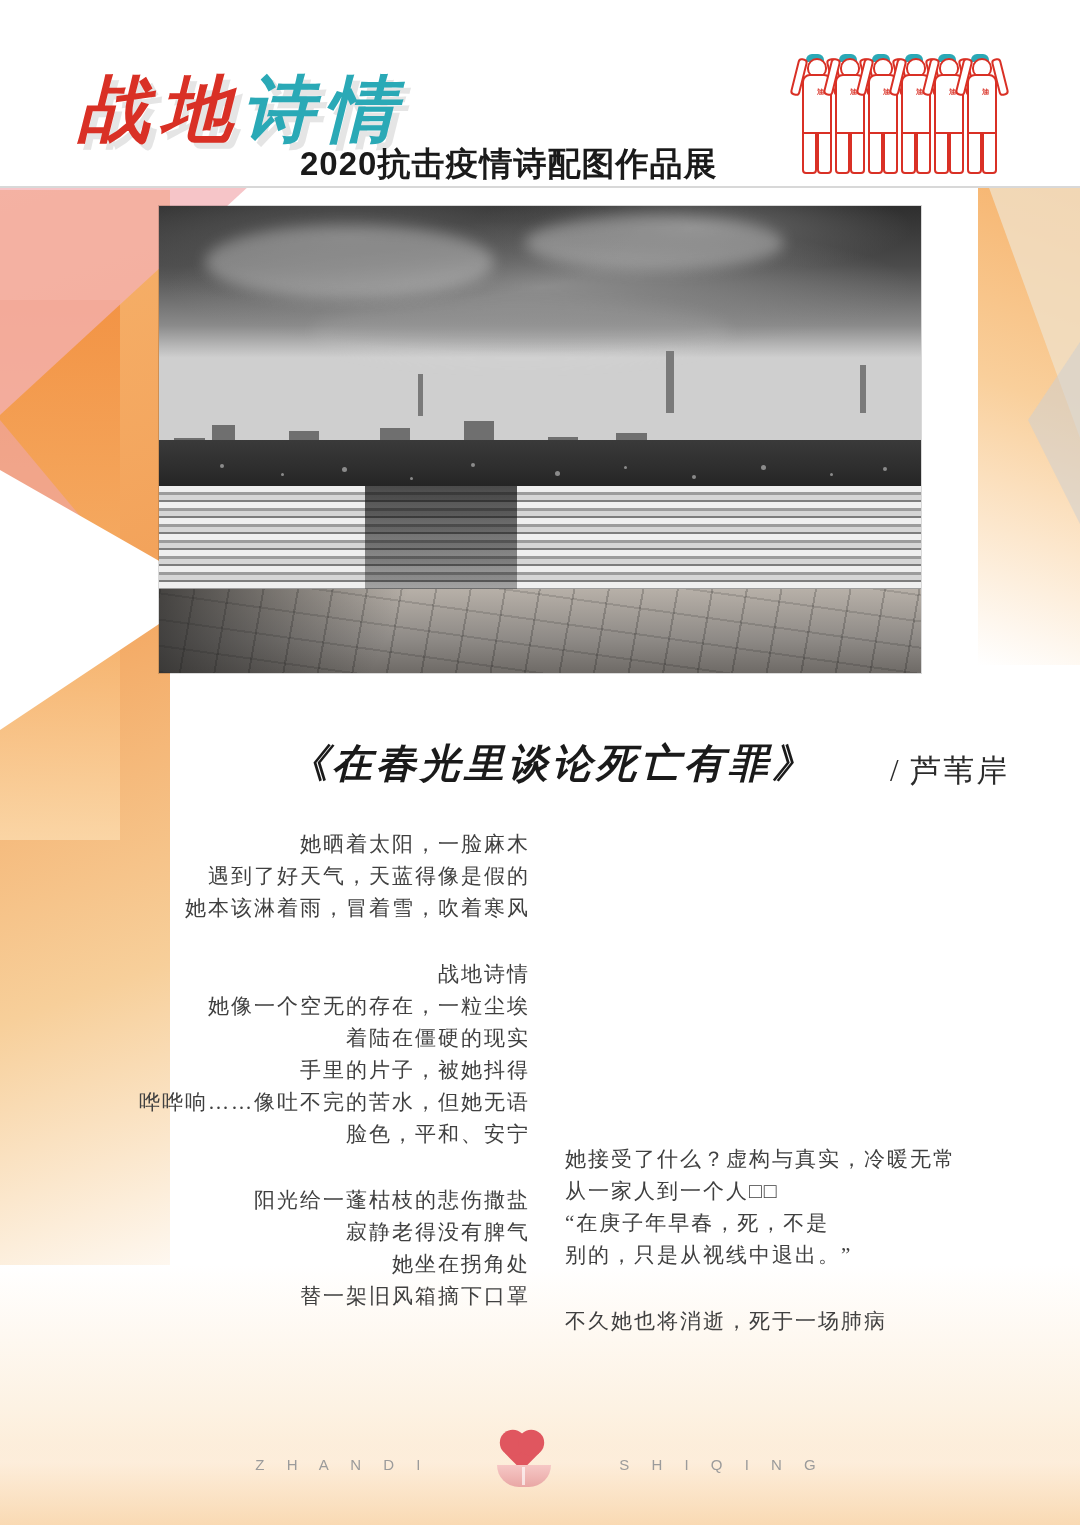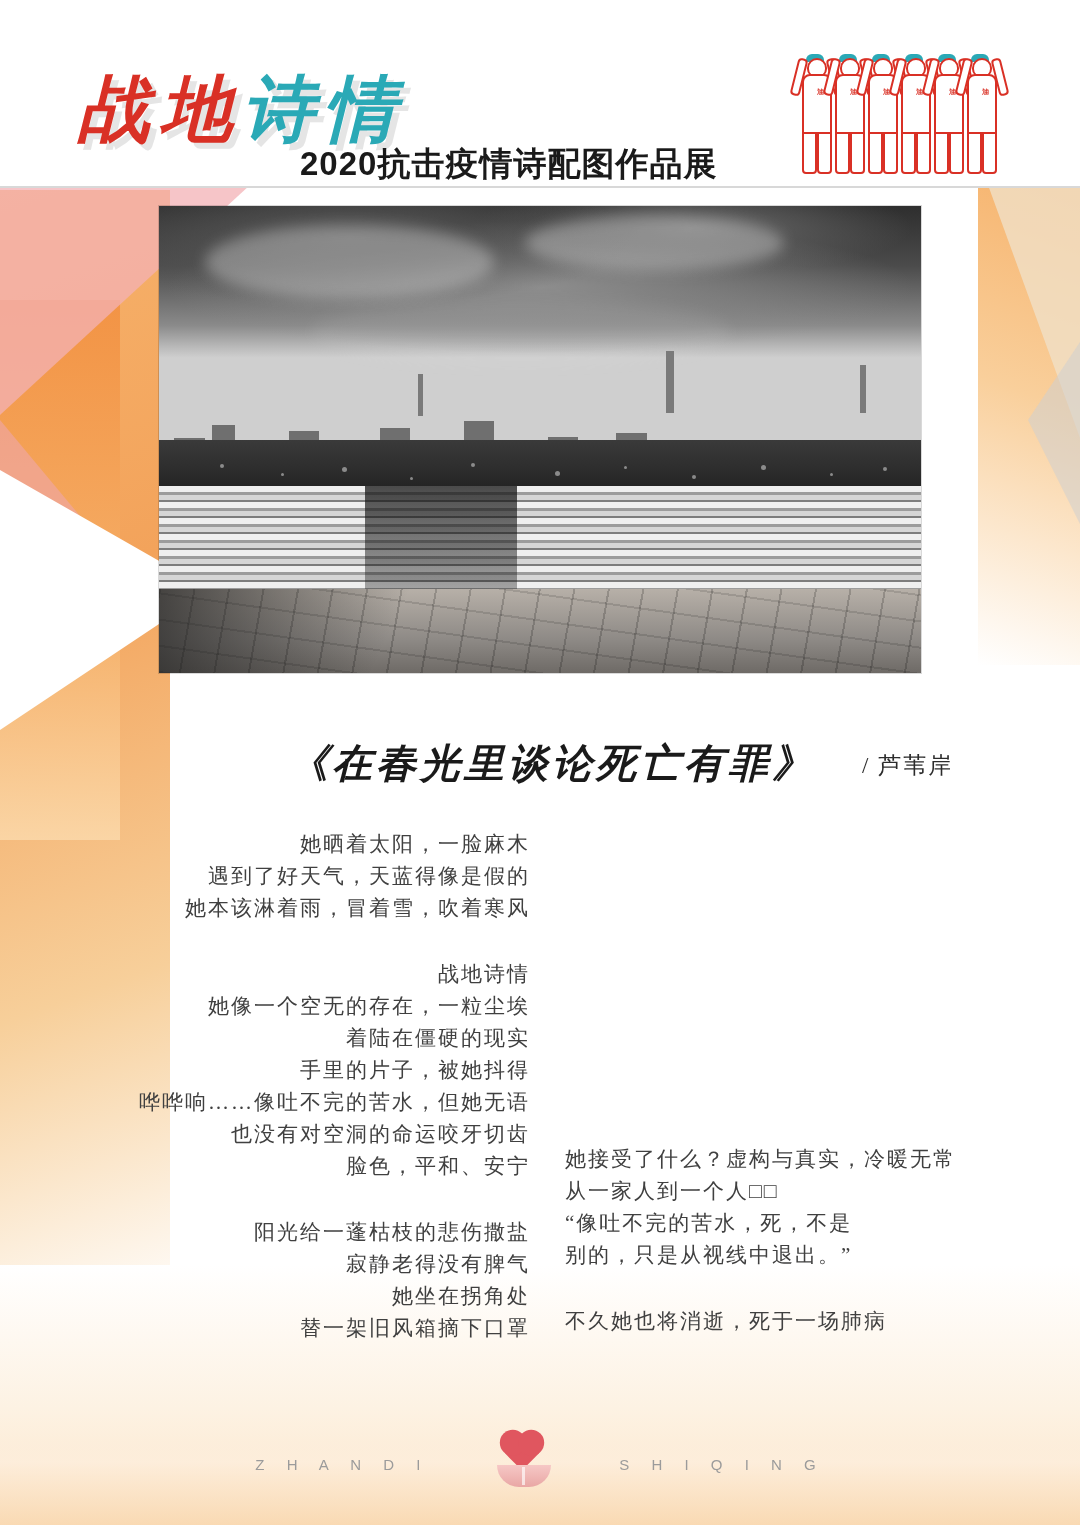--- a/index.html
+++ b/index.html
@@ -369,24 +369,24 @@
     font-family: "Liberation Serif", serif;
     font-size: 40px;
     font-weight: bold;
     font-style: italic;
     color: #1a1a1a;
     letter-spacing: 4px;
     white-space: nowrap;
   }
   .poem-author {
     position: absolute;
-    left: 862px;
+    left: 890px;
     top: 14px;
     font-family: "Liberation Serif", serif;
-    font-size: 23px;
+    font-size: 31px;
     color: #2b2b2b;
     letter-spacing: 2px;
     white-space: nowrap;
   }
 
   .poem-left {
     position: absolute;
     left: 120px;
     top: 828px;
     width: 410px;
@@ -624,36 +624,35 @@
       <div class="line">她晒着太阳，一脸麻木</div>
       <div class="line">遇到了好天气，天蓝得像是假的</div>
       <div class="line">她本该淋着雨，冒着雪，吹着寒风</div>
     </div>
     <div class="stanza">
       <div class="line">战地诗情</div>
       <div class="line">她像一个空无的存在，一粒尘埃</div>
       <div class="line">着陆在僵硬的现实</div>
       <div class="line">手里的片子，被她抖得</div>
       <div class="line">哗哗响……像吐不完的苦水，但她无语</div>
-      <div class="line">也没有对空洞的命运咬牙切齿</div>
       <div class="line">脸色，平和、安宁</div>
     </div>
     <div class="stanza">
       <div class="line">阳光给一蓬枯枝的悲伤撒盐</div>
       <div class="line">寂静老得没有脾气</div>
       <div class="line">她坐在拐角处</div>
       <div class="line">替一架旧风箱摘下口罩</div>
     </div>
   </div>
 
   <div class="poem-right">
     <div class="stanza">
       <div class="line">她接受了什么？虚构与真实，冷暖无常</div>
       <div class="line">从一家人到一个人□□</div>
-      <div class="line">“像吐不完的苦水，死，不是</div>
+      <div class="line">“在庚子年早春，死，不是</div>
       <div class="line">别的，只是从视线中退出。”</div>
     </div>
     <div class="stanza">
       <div class="line">不久她也将消逝，死于一场肺病</div>
     </div>
   </div>
 
   <div class="footer">
     <div class="footer-word">Z H A N D I</div>
     <div class="footer-mark">

